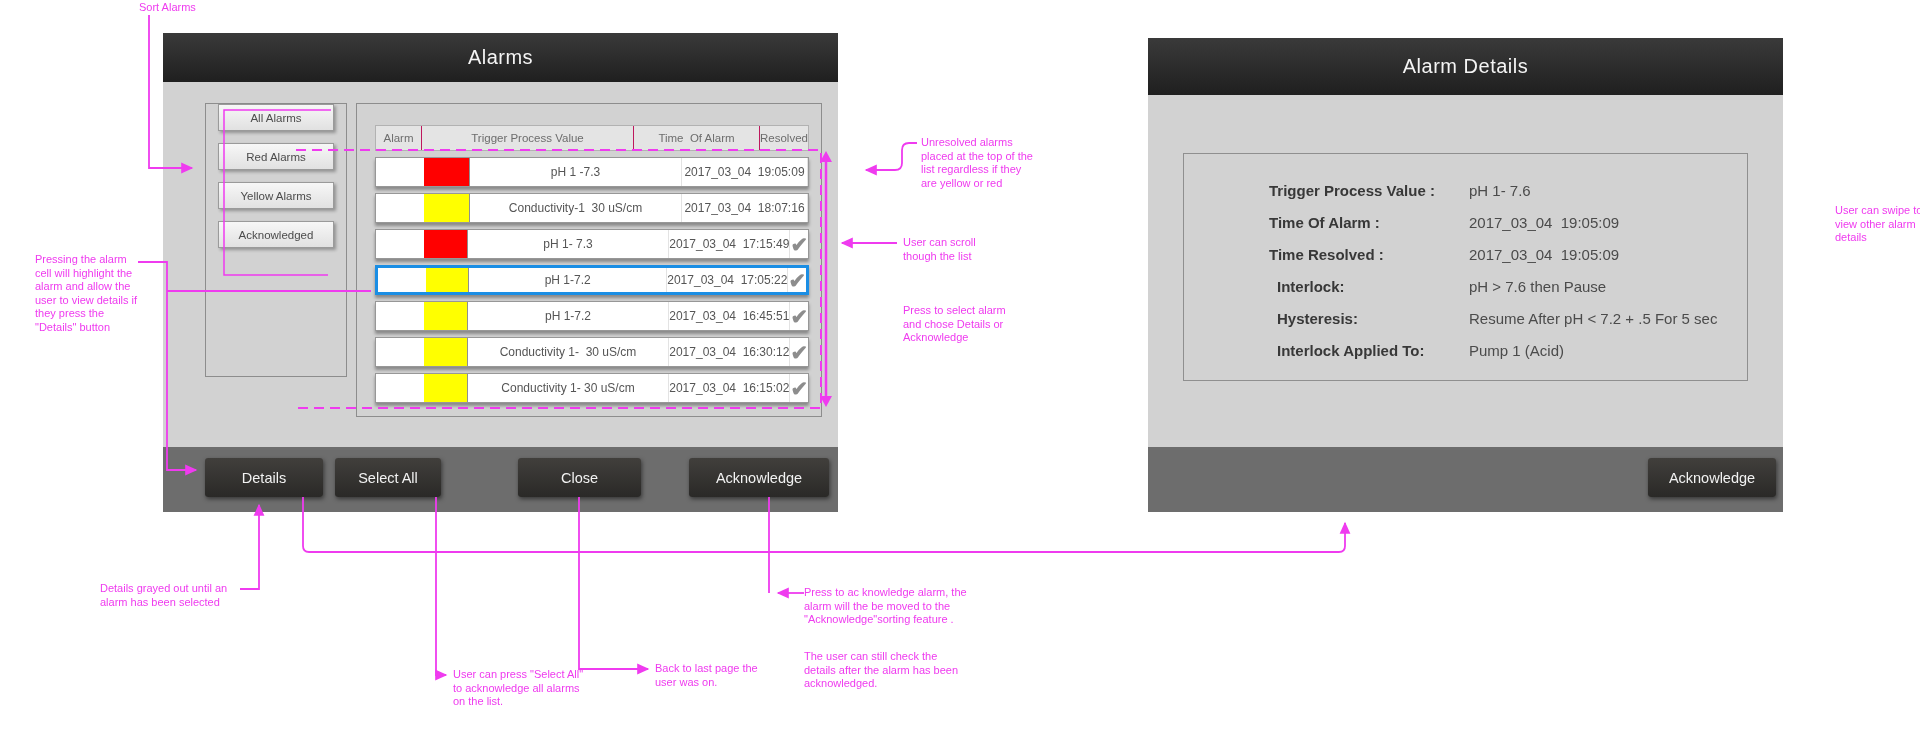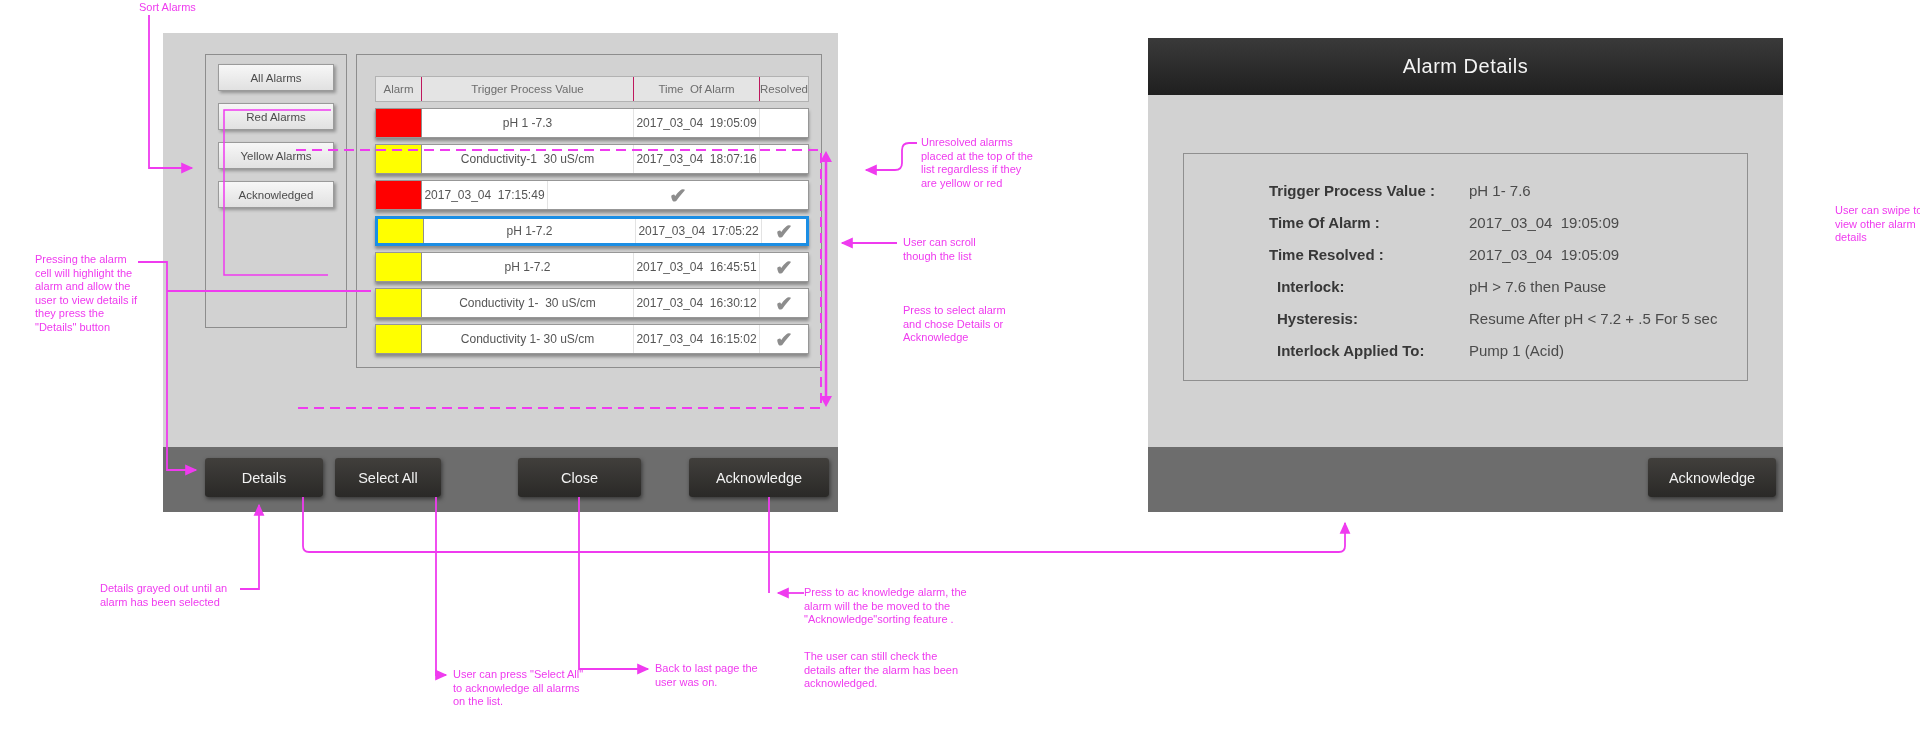--- a/index.html
+++ b/index.html
@@ -24,38 +24,38 @@
           background:linear-gradient(#413f3c,#2a2927);color:#f2f2f2;font-size:14.5px;
           font-weight:300;font-family:inherit;box-shadow:1px 2px 4px rgba(0,0,0,.5);}
   .btn-details{left:42px;width:118px;}
   .btn-select{left:172px;width:106px;}
   .btn-close{left:355px;width:123px;}
   .btn-ack{left:526px;width:140px;}
   .btn-ack-r{left:500px;width:128px;}
 
   .sidebar-box{position:absolute;left:42px;top:21px;width:142px;height:274px;
                border:1px solid #8d8d8d;display:flex;flex-direction:column;
-               align-items:center;padding-top:9px;gap:12px;}
+               align-items:center;gap:12px;}
   .filter-btn{width:116px;height:27px;background:linear-gradient(#f7f7f7,#e1e1e1);
               border:1px solid #9a9a9a;color:#4c4c4c;font-size:11.5px;font-family:inherit;
               box-shadow:2px 2px 3px rgba(0,0,0,.3);}
 
   .table-box{position:absolute;left:193px;top:21px;width:466px;height:314px;
              border:1px solid #8d8d8d;}
   .alarm-header{position:absolute;left:18px;top:21px;width:434px;height:26px;display:flex;
                 background:#e4e4e4;border:1px solid #b2b2b2;}
   .hcell{display:flex;align-items:center;justify-content:center;height:100%;
          font-size:11.5px;color:#6d6d6d;border-right:1px solid #be185d;white-space:pre;}
   .hcell:last-child{border-right:none;}
   .h-alarm{width:46px;} .h-trigger{width:212px;text-align:center;} .h-time{width:126px;} .h-res{flex:1;}
 
   .alarm-list{position:absolute;left:18px;top:53px;width:434px;display:flex;
               flex-direction:column;gap:6px;}
   .alarm-row{height:30px;display:flex;background:#ffffff;border:1px solid #979797;
-             box-shadow:0 3px 3px rgba(0,0,0,.35);}
+             box-shadow:0 3px 3px rgba(0,0,0,.35);padding-left:48px;}
   .alarm-row.selected{border:3px solid #1b8ee4;}
   .cell{display:flex;align-items:center;justify-content:center;height:100%;}
   .swatch{width:46px;border-right:1px solid #8f8f8f;}
   .trigger{width:212px;font-size:12px;color:#555;border-right:1px solid #e3e3e3;white-space:pre;}
   .time{width:126px;font-size:12px;color:#555;border-right:1px solid #e3e3e3;white-space:pre;}
   .resolved{flex:1;}
   .check{font-size:21px;font-weight:bold;color:#8d8d8d;line-height:1;}
 
   .details-box{position:absolute;left:35px;top:58px;width:565px;height:228px;
                border:1px solid #8f8f8f;padding:20px 0 12px 85px;}
@@ -64,20 +64,23 @@
   .field-row:nth-child(n+4) .field-label{padding-left:8px;}
   .field-value{font-size:15px;color:#4b4b4b;white-space:pre;}
 
   .overlay{position:absolute;left:0;top:0;z-index:55;pointer-events:none;}
   .note{position:absolute;color:#ef3bef;font-size:11px;line-height:13.5px;z-index:60;}
 </style>
 </head>
 <body>
 
 <section class="panel panel-left">
+  <div class="titlebar">
+    <span>Alarms</span>
+  </div>
   <div class="panel-body">
     <div class="sidebar-box">
         <button class="filter-btn">All Alarms</button>
         <button class="filter-btn">Red Alarms</button>
         <button class="filter-btn">Yellow Alarms</button>
         <button class="filter-btn">Acknowledged</button>
       </div>
     <div class="table-box">
       <div class="alarm-header">
         <div class="hcell h-alarm">Alarm</div>
@@ -93,20 +96,21 @@
             <div class="cell resolved"></div>
           </div>
           <div class="alarm-row">
             <div class="cell swatch" style="background: rgb(255, 255, 0);"></div>
             <div class="cell trigger">Conductivity-1  30 uS/cm</div>
             <div class="cell time">2017_03_04  18:07:16</div>
             <div class="cell resolved"></div>
           </div>
           <div class="alarm-row">
             <div class="cell swatch" style="background: rgb(255, 0, 0);"></div>
+            <div class="cell trigger">pH 1- 7.3</div>
             <div class="cell time">2017_03_04  17:15:49</div>
             <div class="cell resolved">
               <span class="check">✔</span>
             </div>
           </div>
           <div class="alarm-row selected">
             <div class="cell swatch" style="background: rgb(255, 255, 0);"></div>
             <div class="cell trigger">pH 1-7.2</div>
             <div class="cell time">2017_03_04  17:05:22</div>
             <div class="cell resolved">

